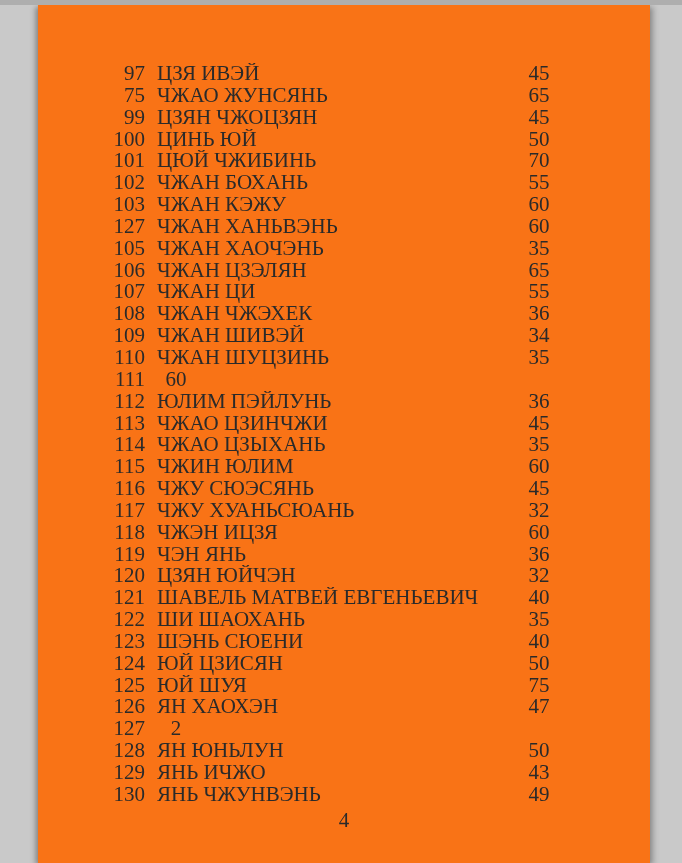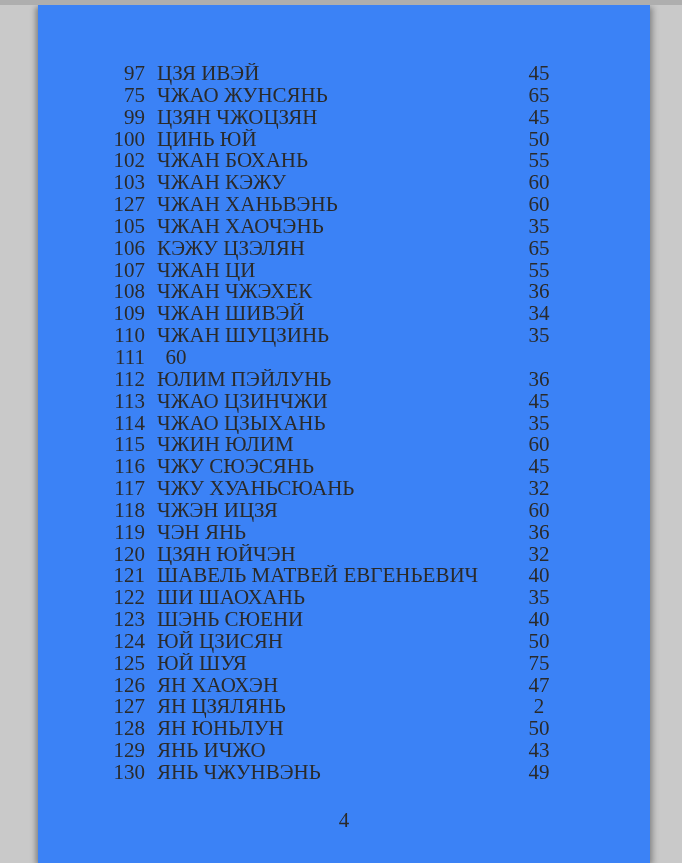--- a/index.html
+++ b/index.html
@@ -21,21 +21,21 @@
     height: 5px;
     background: #aeaeae;
     z-index: 3;
   }
   .page {
     position: absolute;
     left: 38px;
     top: 5px;
     width: 612px;
     height: 858px;
-    background: #3b82f6;
+    background: #f97316;
     box-shadow: -3px 2px 5px rgba(0,0,0,0.28), 3px 2px 6px rgba(0,0,0,0.30);
     z-index: 2;
   }
   .rows {
     position: absolute;
     top: 58px;
     left: 0;
     right: 0;
   }
   .row {
@@ -95,20 +95,25 @@
       <span class="num">99</span>
       <span class="name">ЦЗЯН ЧЖОЦЗЯН</span>
       <span class="score">45</span>
     </div>
       <div class="row">
       <span class="num">100</span>
       <span class="name">ЦИНЬ ЮЙ</span>
       <span class="score">50</span>
     </div>
       <div class="row">
+      <span class="num">101</span>
+      <span class="name">ЦЮЙ ЧЖИБИНЬ</span>
+      <span class="score">70</span>
+    </div>
+      <div class="row">
       <span class="num">102</span>
       <span class="name">ЧЖАН БОХАНЬ</span>
       <span class="score">55</span>
     </div>
       <div class="row">
       <span class="num">103</span>
       <span class="name">ЧЖАН КЭЖУ</span>
       <span class="score">60</span>
     </div>
       <div class="row">
@@ -116,21 +121,21 @@
       <span class="name">ЧЖАН ХАНЬВЭНЬ</span>
       <span class="score">60</span>
     </div>
       <div class="row">
       <span class="num">105</span>
       <span class="name">ЧЖАН ХАОЧЭНЬ</span>
       <span class="score">35</span>
     </div>
       <div class="row">
       <span class="num">106</span>
-      <span class="name">КЭЖУ ЦЗЭЛЯН</span>
+      <span class="name">ЧЖАН ЦЗЭЛЯН</span>
       <span class="score">65</span>
     </div>
       <div class="row">
       <span class="num">107</span>
       <span class="name">ЧЖАН ЦИ</span>
       <span class="score">55</span>
     </div>
       <div class="row">
       <span class="num">108</span>
       <span class="name">ЧЖАН ЧЖЭХЕК</span>
@@ -220,21 +225,20 @@
       <span class="name">ЮЙ ШУЯ</span>
       <span class="score">75</span>
     </div>
       <div class="row">
       <span class="num">126</span>
       <span class="name">ЯН ХАОХЭН</span>
       <span class="score">47</span>
     </div>
       <div class="row">
       <span class="num">127</span>
-      <span class="name">ЯН ЦЗЯЛЯНЬ</span>
       <span class="score">2</span>
     </div>
       <div class="row">
       <span class="num">128</span>
       <span class="name">ЯН ЮНЬЛУН</span>
       <span class="score">50</span>
     </div>
       <div class="row">
       <span class="num">129</span>
       <span class="name">ЯНЬ ИЧЖО</span>

